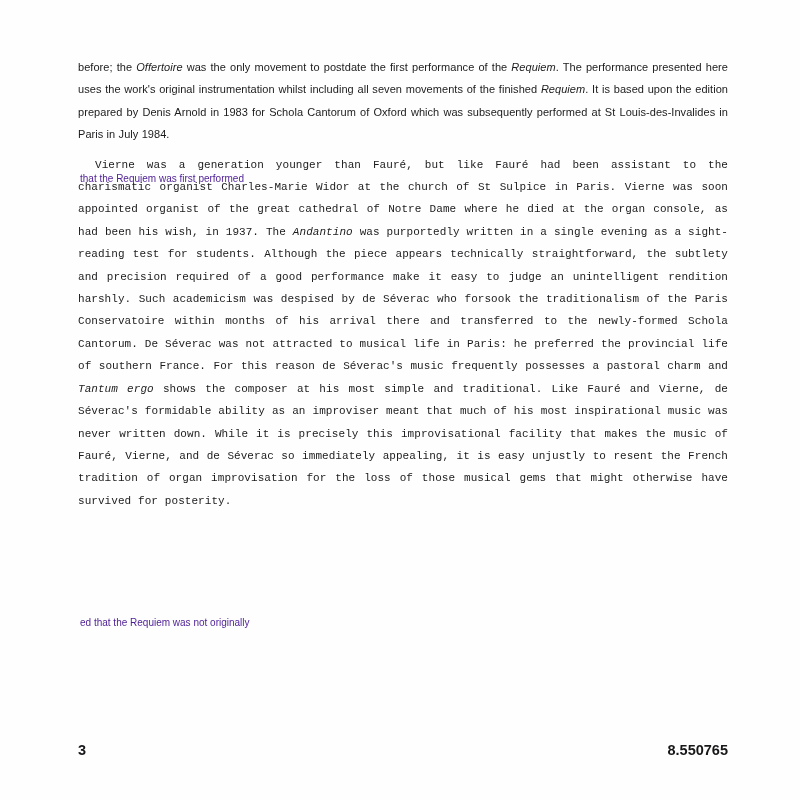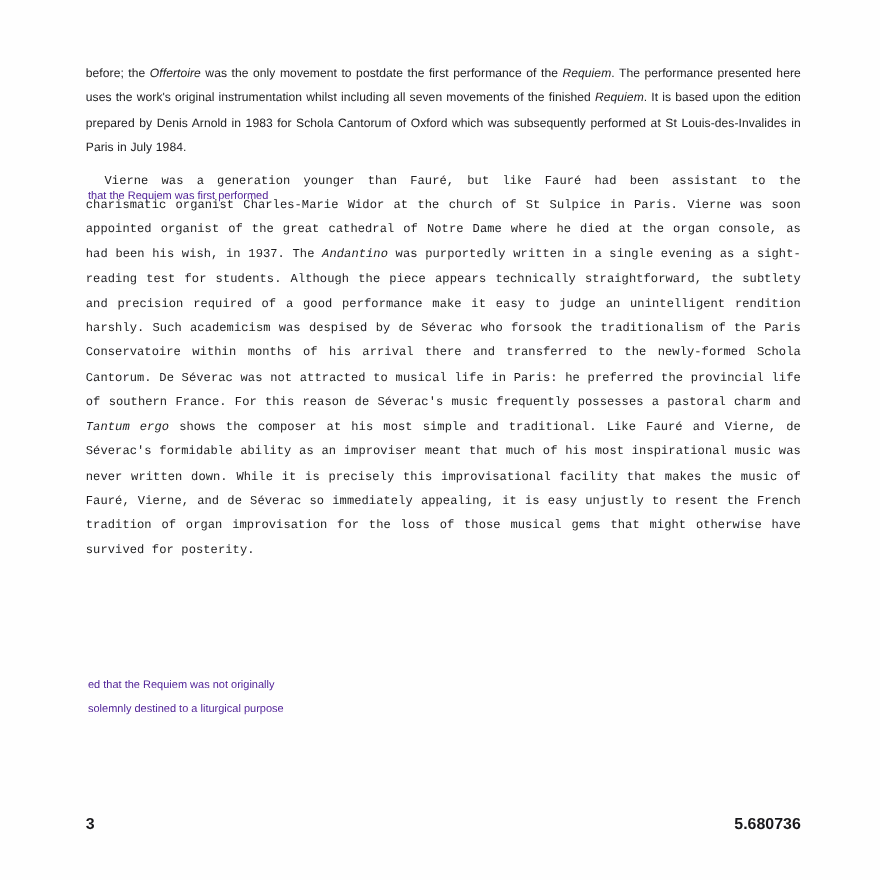--- a/index.html
+++ b/index.html
@@ -79,21 +79,20 @@
     <span>that the Requiem was first performed</span>
   </div>
 
   <div class="content">
     <p class="para" id="p0"><span>before; the </span><span class="it">Offertoire</span><span> was the only movement to postdate the first performance of the </span><span class="it">Requiem</span><span>.  The performance presented here uses the work's original instrumentation whilst including all seven movements of the finished </span><span class="it">Requiem</span><span>. It is based upon the edition prepared by Denis Arnold in 1983 for Schola Cantorum of Oxford which was subsequently performed at St Louis-des-Invalides in Paris in July 1984.</span></p>
     <p class="para indent" id="p1"><span>Vierne was a generation younger than Fauré, but like Fauré had been assistant to the charismatic organist Charles-Marie Widor at the church of St Sulpice in Paris.  Vierne was soon appointed organist of the great cathedral of Notre Dame where he died at the organ console, as had been his wish, in 1937. The </span><span class="it">Andantino</span><span> was purportedly written in a single evening as a sight-reading test for students.  Although the piece appears technically straightforward, the subtlety and precision required of a good performance make it easy to judge an unintelligent rendition harshly.   Such academicism was despised by de Séverac who forsook the traditionalism of the Paris Conservatoire within months of his arrival there and transferred to the newly-formed Schola Cantorum.  De Séverac was not attracted to musical life in Paris: he preferred the provincial life of southern France.  For this reason de Séverac's music frequently possesses a pastoral charm and </span><span class="it">Tantum ergo</span><span> shows the composer at his most simple and traditional.  Like Fauré and Vierne, de Séverac's formidable ability as an improviser meant that much of his most inspirational music was never written down.  While it is precisely this improvisational facility that makes the music of Fauré, Vierne, and de Séverac so immediately appealing, it is easy unjustly to resent the French tradition of organ improvisation for the loss of those musical gems that might otherwise have survived for posterity.</span></p>
   </div>
 
   <div class="ghost ghost-2">
     <div>ed that the Requiem was not originally</div>
-    <div>solemnly destined to a liturgical purpose</div>
   </div>
 
   <div class="footer">
     <span>3</span>
-    <span>5.680736</span>
+    <span>8.550765</span>
   </div>
 
 </div>
 
 </body></html>

